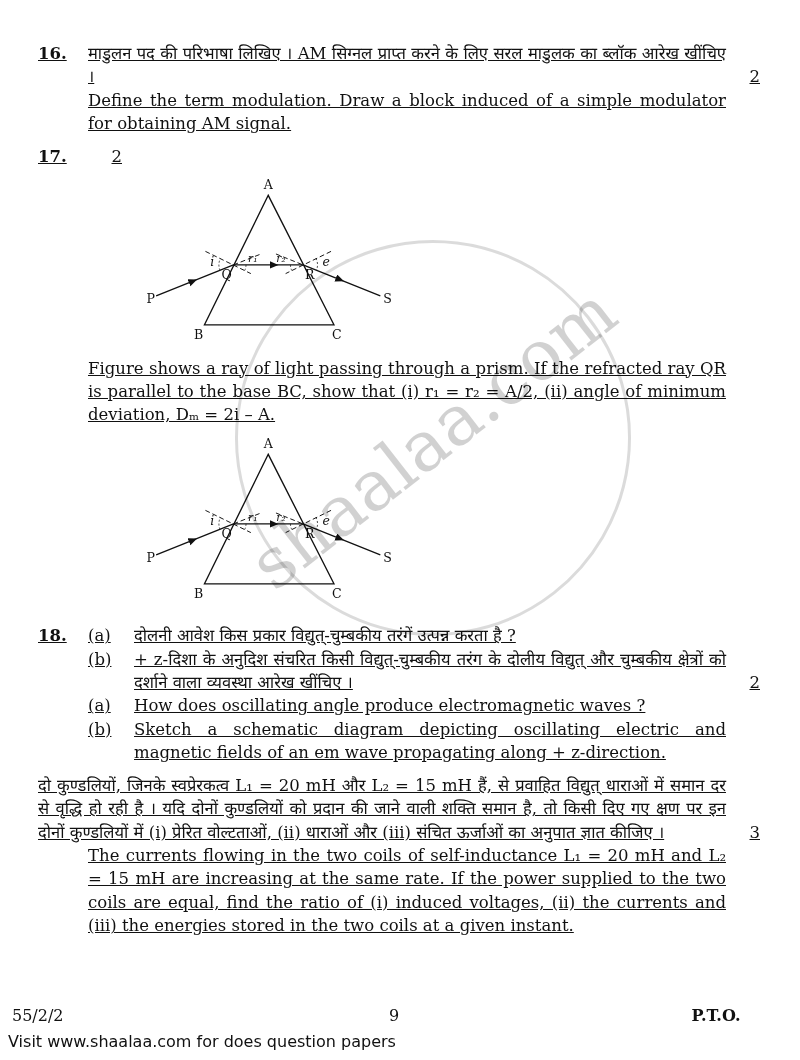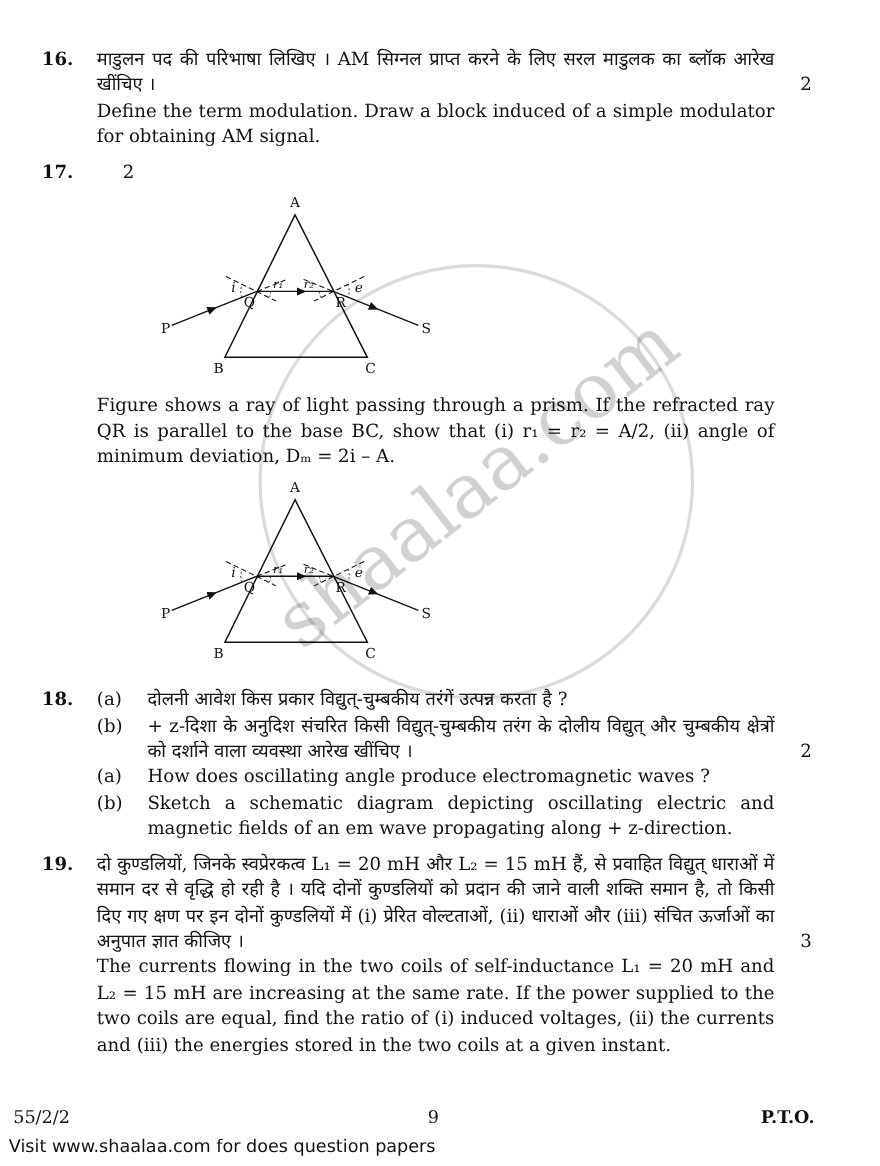--- a/index.html
+++ b/index.html
@@ -1,21 +1,21 @@
 <!DOCTYPE html>
 <html><head>
 <meta charset="utf-8">
 <style>
   * { margin:0; padding:0; box-sizing:border-box; }
   html,body { background:#e9e9e9; }
   body { width:800px; height:1060px; position:relative; overflow:hidden;
          background:#ffffff; color:#111;
          font-family:"DejaVu Serif","Liberation Serif",serif; }
 
-  .page { position:relative; z-index:1; padding:42px 62px 0 38px; }
+  .page { position:relative; z-index:1; padding:42px 40px 0 38px;text-decoration:underline; }
 
   .q-block { margin-bottom:9px; }
   .q-row { display:flex; }
   .q-num { width:50px; flex:none; font-weight:bold; font-size:16.5px; line-height:1.42; }
   .q-body { flex:1; font-size:16.5px; line-height:1.42; text-align:justify; }
   .q-marks { width:34px; flex:none; text-align:right; font-size:16.5px;
              line-height:1.42; align-self:flex-end; }
 
   .subpart { display:flex; }
   .sub-label { width:46px; flex:none; }
@@ -189,21 +189,20 @@
           <span class="sub-label">(b)</span>
           <span class="sub-text">Sketch a schematic diagram depicting oscillating electric and magnetic fields of an em wave propagating along + z-direction.</span>
         </div>
       </div>
       <div class="q-marks"></div>
     </div>
   </div>
 
   <div class="q-block">
     <div class="q-row">
-      <div class="q-num">19.</div>
       <div class="q-body">दो कुण्डलियों, जिनके स्वप्रेरकत्व L₁ = 20 mH और L₂ = 15 mH हैं, से प्रवाहित विद्युत् धाराओं में समान दर से वृद्धि हो रही है । यदि दोनों कुण्डलियों को प्रदान की जाने वाली शक्ति समान है, तो किसी दिए गए क्षण पर इन दोनों कुण्डलियों में (i) प्रेरित वोल्टताओं, (ii) धाराओं और (iii) संचित ऊर्जाओं का अनुपात ज्ञात कीजिए ।</div>
       <div class="q-marks">3</div>
     </div>
     <div class="q-row">
       <div class="q-num"></div>
       <div class="q-body">The currents flowing in the two coils of self-inductance L₁ = 20 mH and L₂ = 15 mH are increasing at the same rate. If the power supplied to the two coils are equal, find the ratio of (i) induced voltages, (ii) the currents and (iii) the energies stored in the two coils at a given instant.</div>
       <div class="q-marks"></div>
     </div>
   </div>
 

